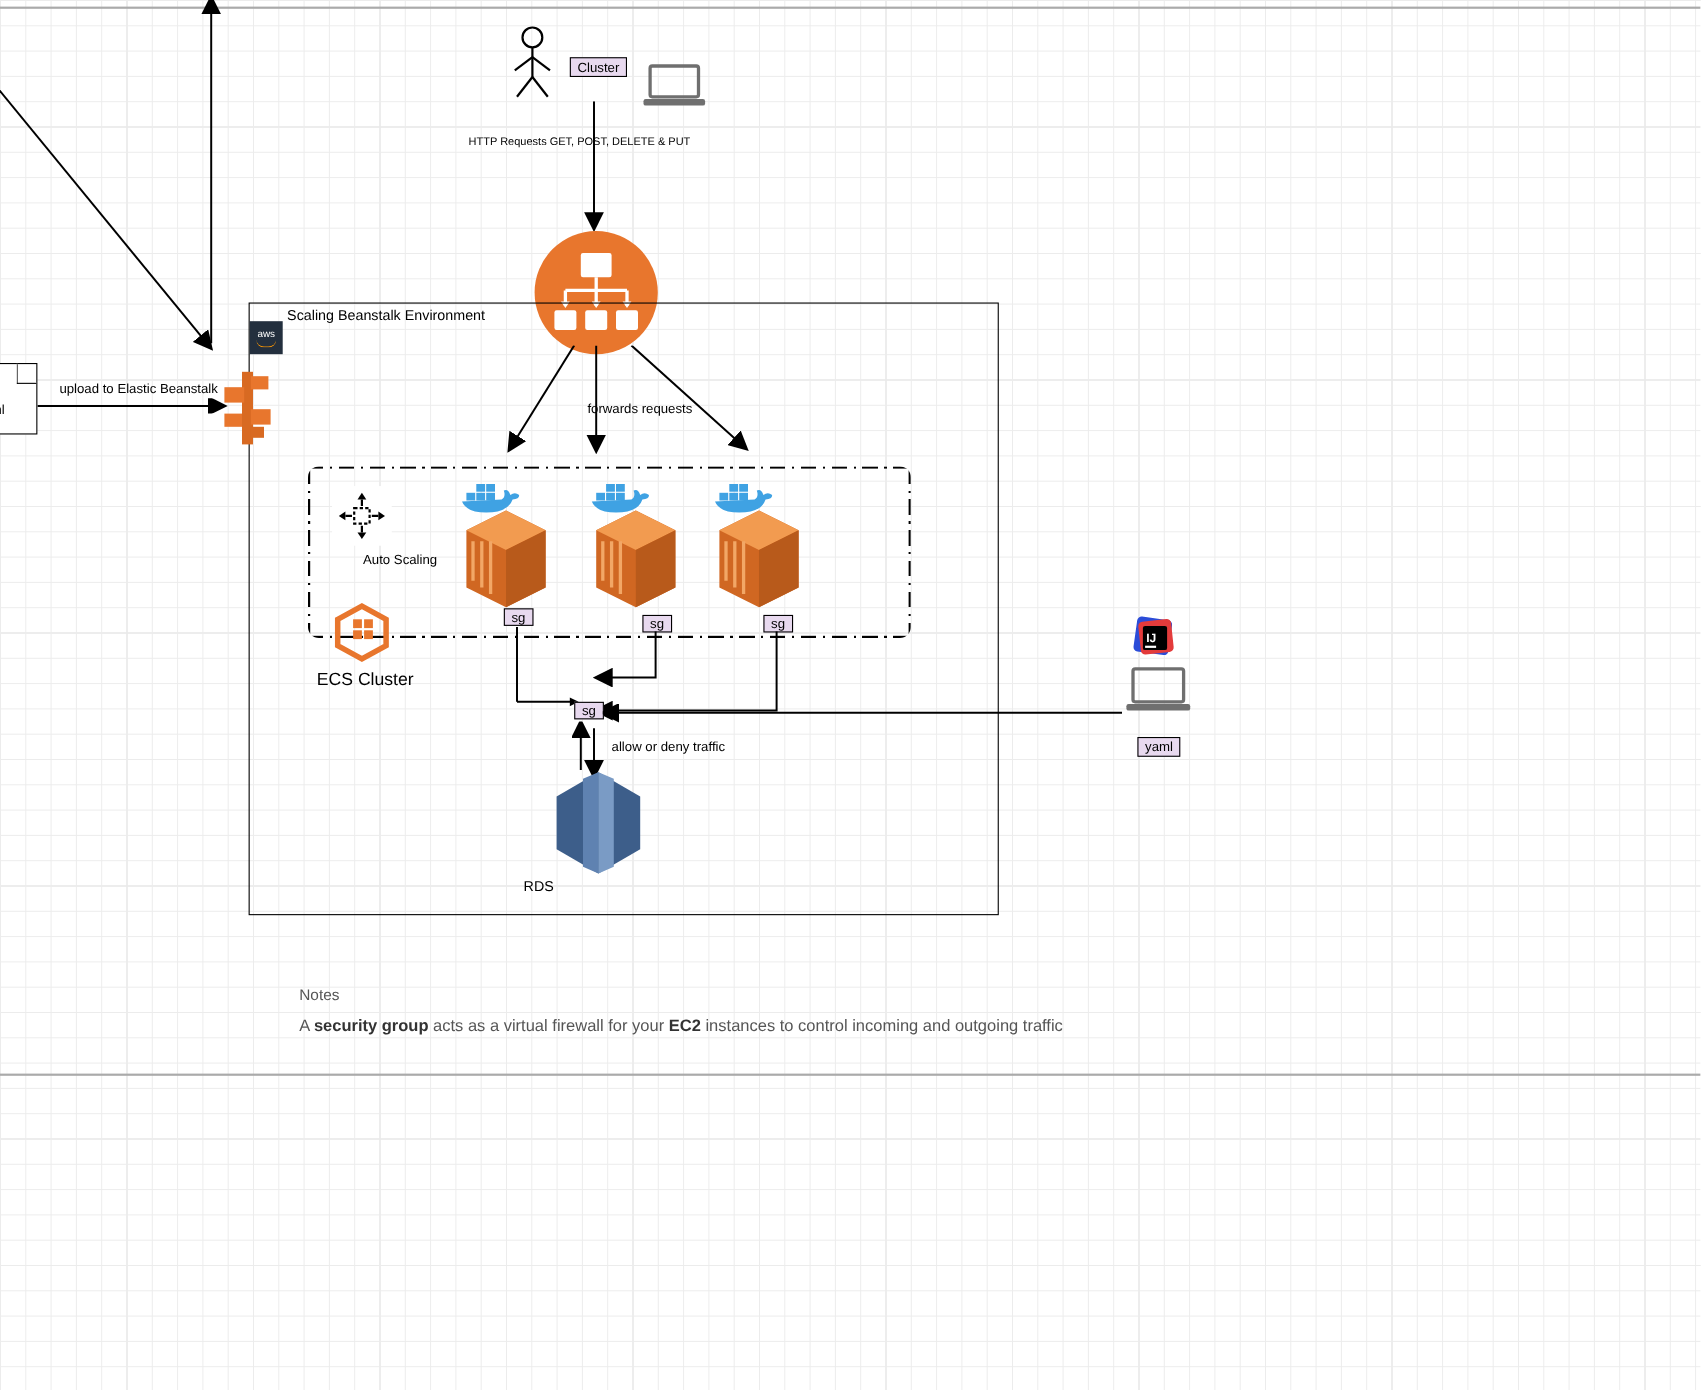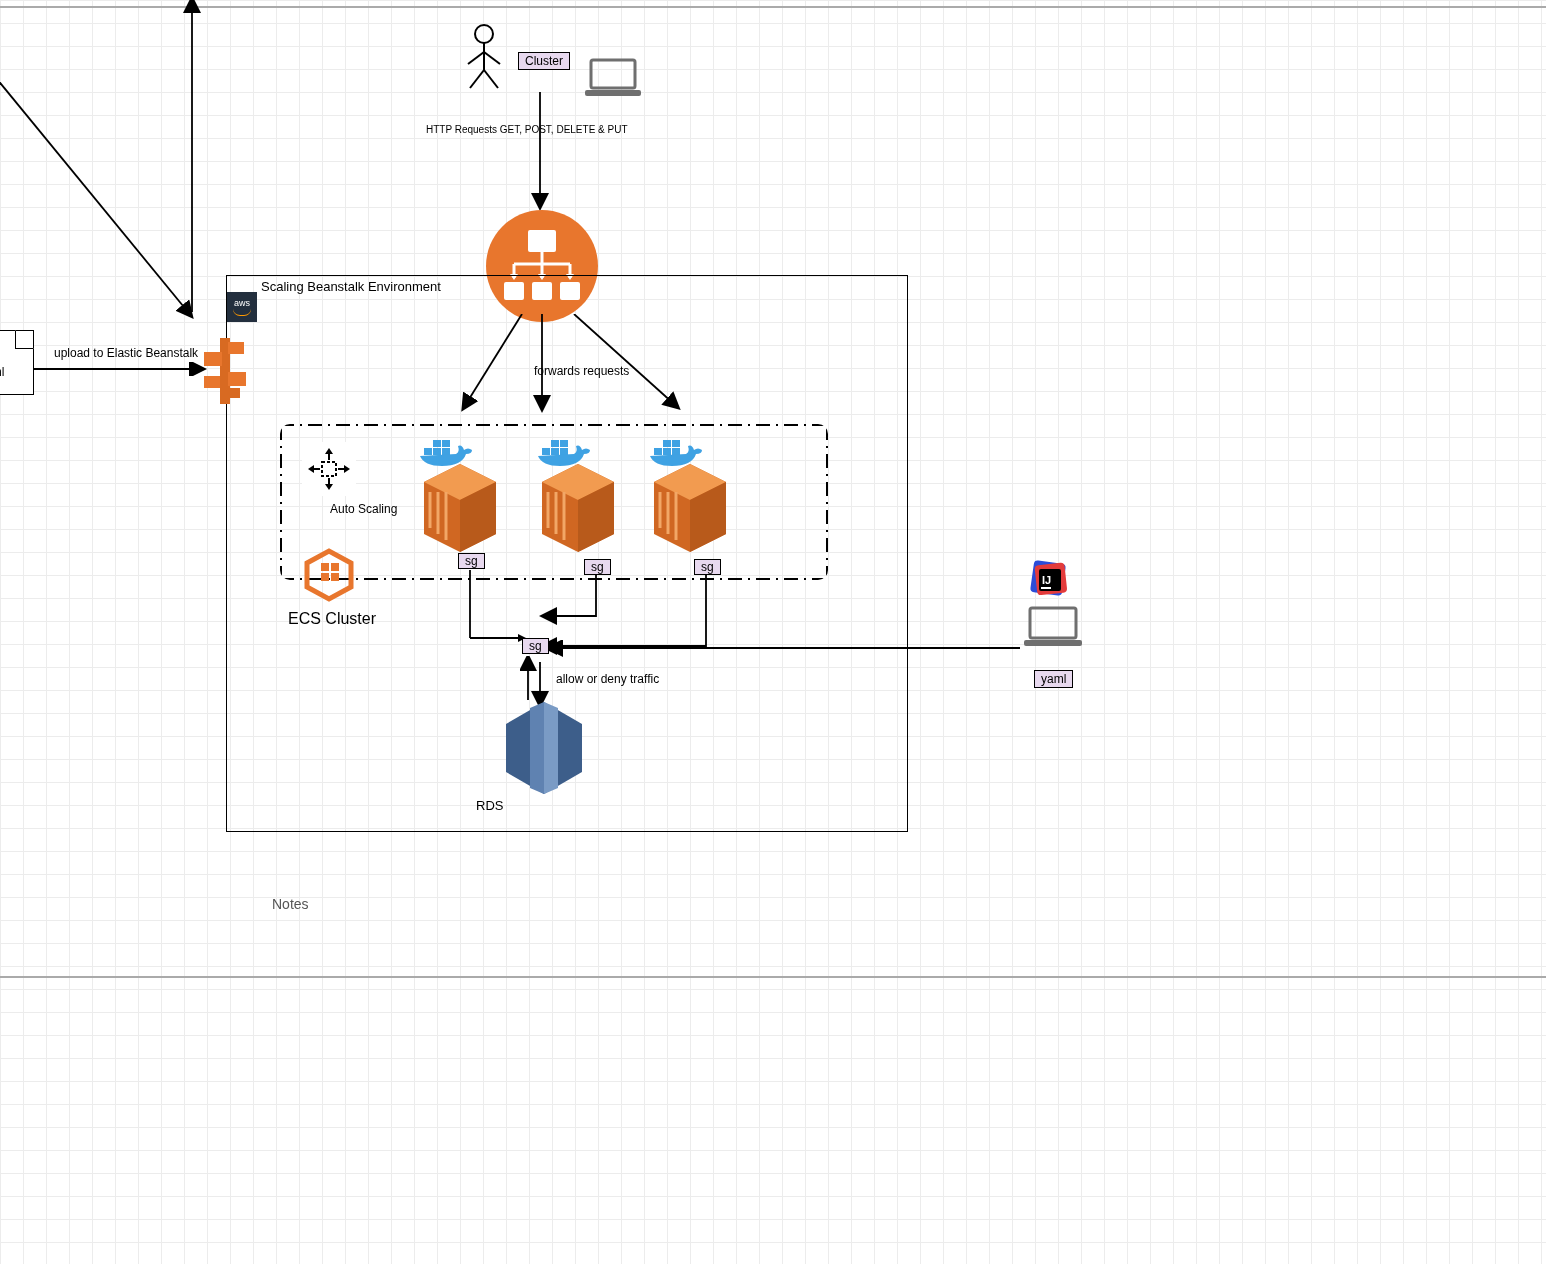--- a/index.html
+++ b/index.html
@@ -324,16 +324,19 @@
   <svg class="abs" style="left:548px; top:640px;" width="480" height="20">
     <defs>
         <marker id="ahP" markerWidth="10" markerHeight="10" refX="5" refY="5" orient="auto">
           <path d="M0,0 L10,5 L0,10 z" fill="#000"></path>
         </marker>
       </defs>
     <line x1="472" y1="8" x2="6" y2="8" stroke="#000" stroke-width="1.8" marker-end="url(#ahP)"></line>
   </svg>
 
   <div class="abs notes-title" style="left:272px; top:896px;">Notes</div>
+  <div class="abs notes-body" style="left:272px; top:924px; width:820px;">
+    <span>A </span><b>security group</b><span> acts as a virtual firewall for your </span><b>EC2</b><span> instances to control incoming and outgoing traffic</span>
+  </div>
 
   <div class="abs hline" style="left:0; top:976px; width:1546px;"></div>
 
 </div>
 
 </body></html>

